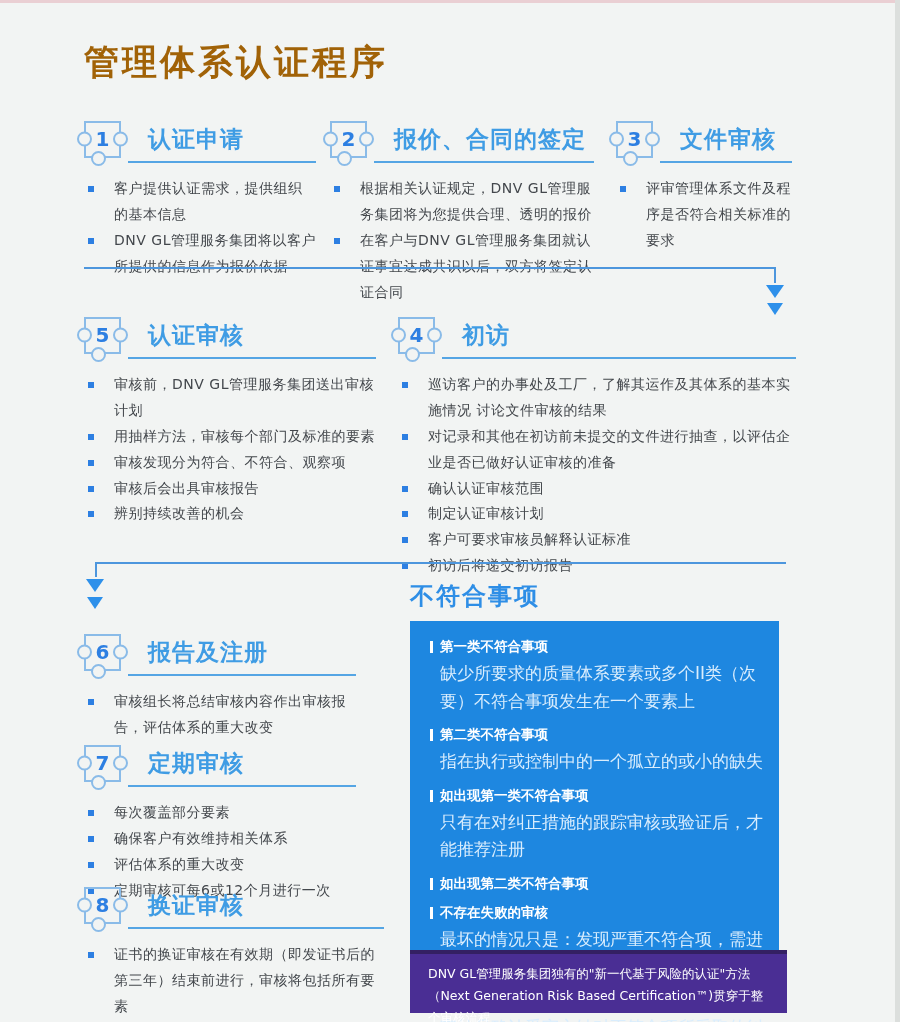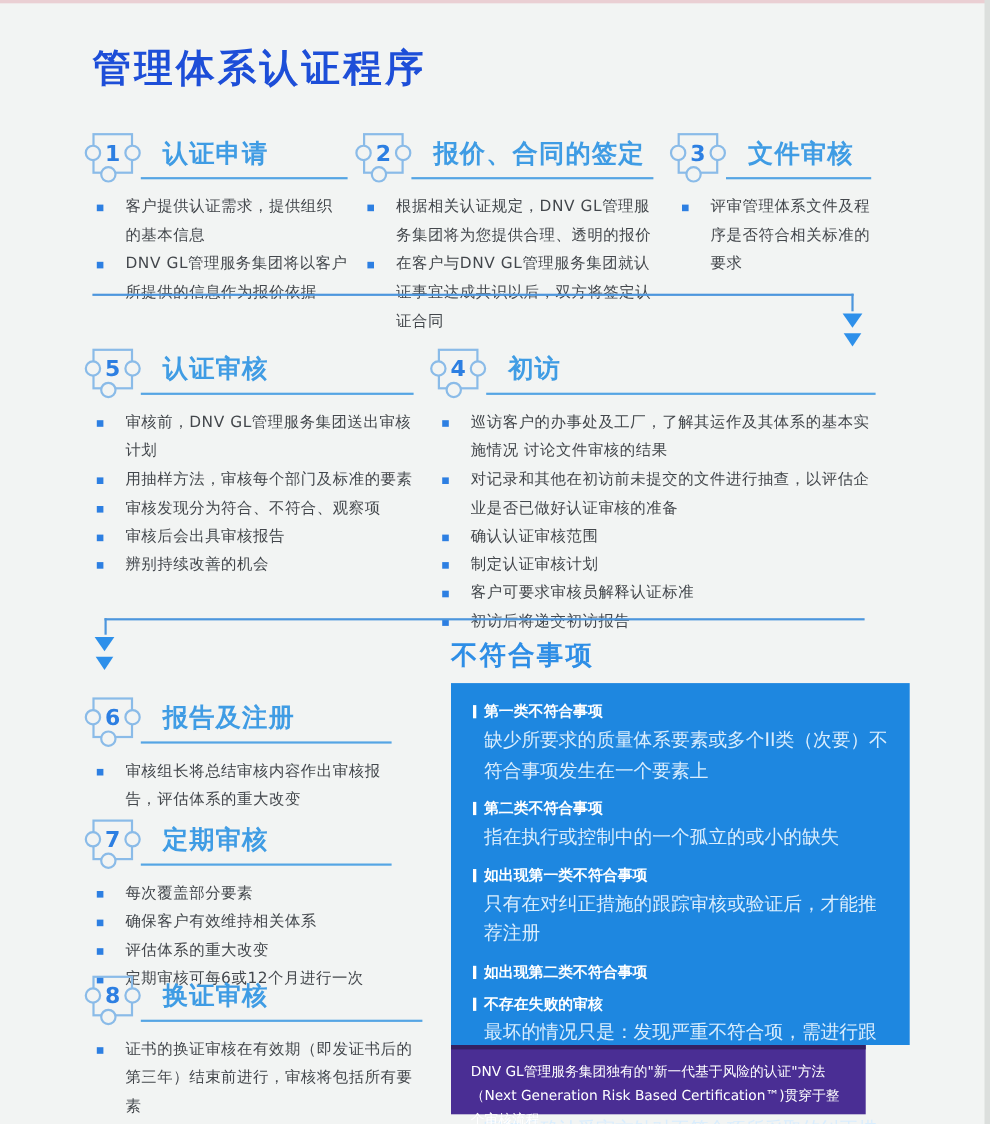--- a/index.html
+++ b/index.html
@@ -5,21 +5,21 @@
   html,body{margin:0;padding:0;background:#e9ebea;}
   #page{
     position:relative;width:900px;height:1022px;background:#f2f4f3;
     overflow:hidden;font-family:"DejaVu Sans","Liberation Sans",sans-serif;
     -webkit-font-smoothing:antialiased;
   }
   .scan-top{position:absolute;left:0;top:0;width:100%;height:3px;background:#e7c6ca;opacity:.8;}
   .scan-right{position:absolute;right:0;top:0;width:5px;height:100%;background:#dcdfdd;}
 
   .page-title{position:absolute;left:84px;top:16px;font-size:35px;font-weight:bold;
-    color:#1d4ed8;letter-spacing:3px;}
+    color:#a16207;letter-spacing:3px;}
 
   .step{position:absolute;}
   .step-head{display:flex;align-items:center;gap:11px;height:38px;}
   .badge{position:relative;width:33px;height:33px;border:2px solid #8abbe8;flex:0 0 auto;}
   .badge .num{position:absolute;inset:0;display:flex;align-items:center;justify-content:center;
     font-size:20px;font-weight:bold;color:#2d7fe2;}
   .nub{position:absolute;width:11px;height:11px;border:2px solid #8abbe8;border-radius:50%;
     background:#f2f4f3;}
   .nub-l{left:-9px;top:50%;transform:translateY(-50%);}
   .nub-r{right:-9px;top:50%;transform:translateY(-50%);}
@@ -30,21 +30,21 @@
   .bullets{list-style:none;margin:13px 0 0 4px;padding:0;}
   .bullets li{display:flex;gap:20px;font-size:14px;color:#43474c;line-height:1.85;letter-spacing:.5px;}
   .sq{flex:0 0 auto;width:6px;height:6px;background:#2d7fe2;margin-top:10px;}
 
   .hline,.vline{position:absolute;background:#4d96dd;}
   .tri{position:absolute;width:0;height:0;border-left:9px solid transparent;
     border-right:9px solid transparent;border-top:13px solid #2e90ea;}
 
   .nc-heading{position:absolute;left:410px;top:580px;font-size:24px;font-weight:bold;
     color:#2e8ee6;letter-spacing:2px;}
-  .nc-box{position:absolute;left:410px;top:621px;width:417px;height:329px;background:#1e87e0;
+  .nc-box{position:absolute;left:410px;top:621px;width:369px;height:329px;background:#1e87e0;
     box-sizing:border-box;padding:17px 14px 0 20px;}
   .nc-item{margin-bottom:11px;}
   .nc-item-head{display:flex;align-items:center;gap:7px;font-size:13.5px;font-weight:bold;color:#ffffff;}
   .bar{flex:0 0 auto;width:3px;height:12px;background:#ffffff;}
   .nc-desc{margin:4px 0 0 10px;font-size:17px;color:#d9edfd;line-height:1.62;}
 
   .nc-footer{position:absolute;left:410px;top:950px;width:377px;height:63px;background:#4a2e94;
     border-top:4px solid #342063;box-sizing:border-box;color:#ffffff;font-size:12.5px;
     line-height:1.75;padding:9px 18px;}
 

